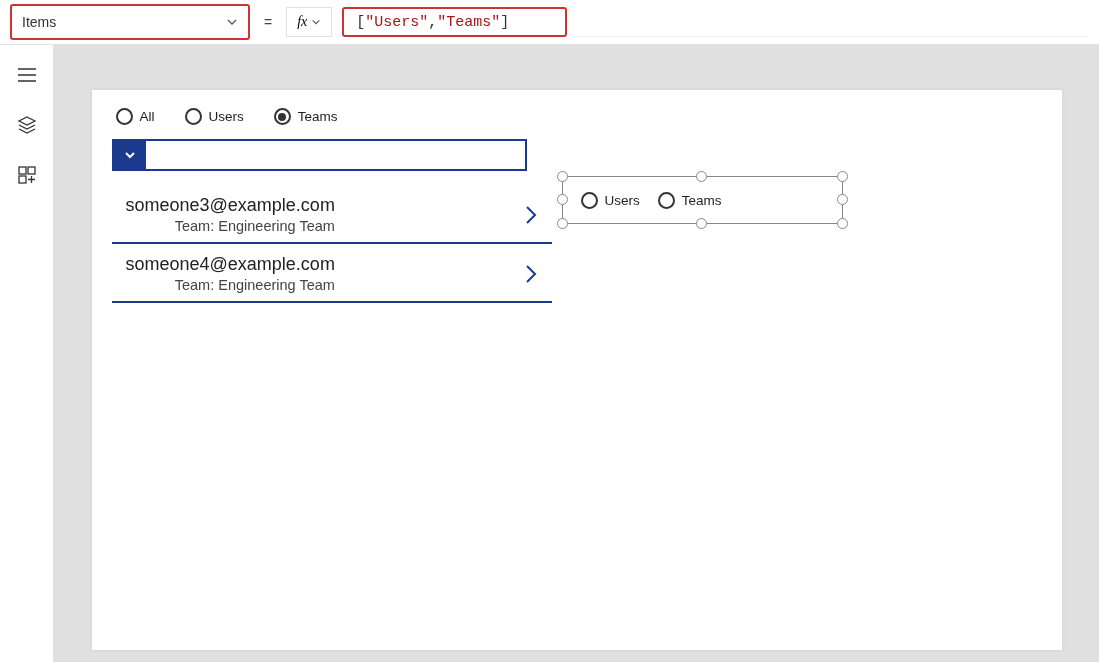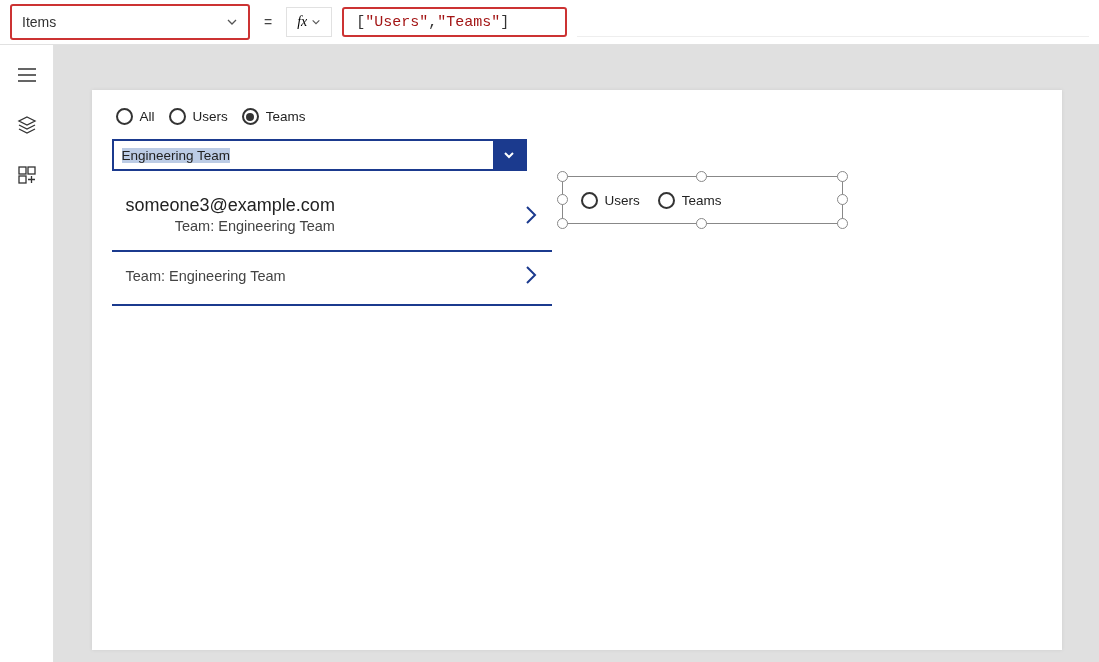--- a/index.html
+++ b/index.html
@@ -98,21 +98,21 @@
     .canvas {
       background: #fff;
       width: 970px;
       height: 560px;
       box-shadow: 0 0 4px rgba(0,0,0,0.08);
       position: relative;
       padding: 18px 20px;
     }
     .radio-row-top {
       display: flex;
-      gap: 14px;
+      gap: 30px;
       align-items: center;
       margin-bottom: 14px;
       padding-left: 4px;
     }
     .radio-item {
       display: flex;
       align-items: center;
       gap: 7px;
       font-size: 13.5px;
       color: #222;
@@ -156,21 +156,21 @@
       background: #1b3a8e;
       display: flex;
       align-items: center;
       justify-content: center;
     }
     .list-panel {
       width: 440px;
     }
     .list-row {
       border-bottom: 2px solid #1b3a8e;
-      padding: 10px 12px 16px 14px;
+      padding: 10px 12px 8px 14px;
       display: flex;
       align-items: center;
       justify-content: space-between;
     }
     .list-row .titles { }
     .list-row .email {
       font-size: 18px;
       color: #222;
     }
     .list-row .team {
@@ -278,23 +278,20 @@
           <span class="radio-circle"></span>
           <span>Users</span>
         </div>
         <div class="radio-item">
           <span class="radio-circle selected"></span>
           <span>Teams</span>
         </div>
       </div>
 
       <div class="dropdown-combo">
-        <div class="dd-text">
-          <span class="highlighted">Engineering Team</span>
-        </div>
         <div class="dd-btn">
           <svg width="14" height="14" viewBox="0 0 14 14">
               <path d="M3 5 L7 9 L11 5" stroke="#fff" stroke-width="2" fill="none"></path>
             </svg>
         </div>
       </div>
 
       <div class="list-panel">
         <div class="list-row">
           <div class="titles">
@@ -302,20 +299,21 @@
             <div class="team">Team: Engineering Team</div>
           </div>
           <span class="chevron-right">
             <svg width="18" height="26" viewBox="0 0 18 26">
                 <path d="M5 5 L13 13 L5 21" stroke="#1b3a8e" stroke-width="2" fill="none"></path>
               </svg>
           </span>
         </div>
         <div class="list-row">
           <div class="titles">
+            <div class="email">someone4@example.com</div>
             <div class="team">Team: Engineering Team</div>
           </div>
           <span class="chevron-right">
             <svg width="18" height="26" viewBox="0 0 18 26">
                 <path d="M5 5 L13 13 L5 21" stroke="#1b3a8e" stroke-width="2" fill="none"></path>
               </svg>
           </span>
         </div>
       </div>
 

